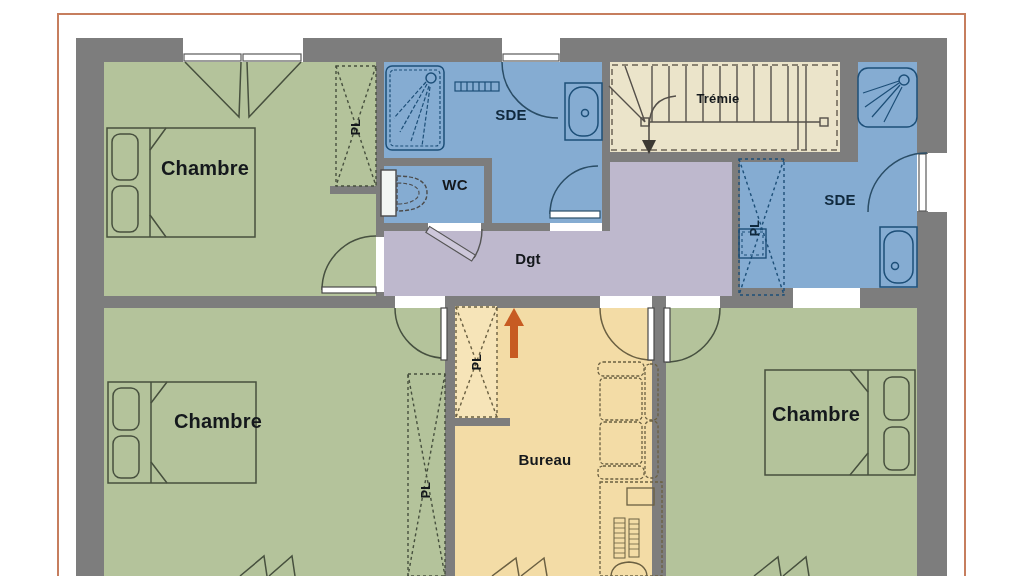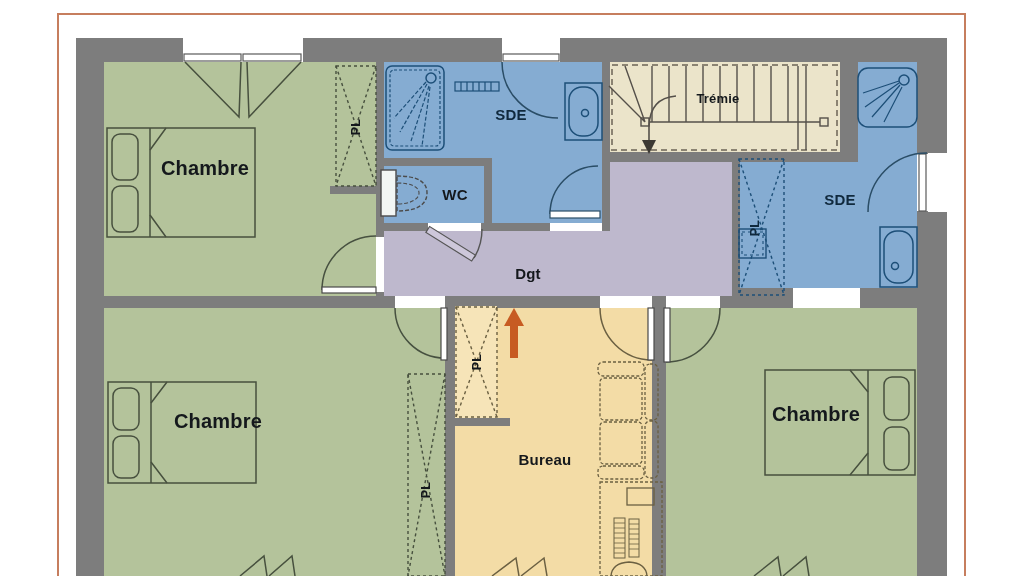--- a/index.html
+++ b/index.html
@@ -238,22 +238,22 @@
       <polygon points="514,308 504,326 524,326" fill="#c75b22"></polygon>
       <rect x="510" y="326" width="8" height="32" fill="#c75b22"></rect>
     </g>
   </svg>
 
   <div class="lbl mid" style="left:205px;top:168px;">Chambre</div>
   <div class="lbl mid" style="left:218px;top:421px;">Chambre</div>
   <div class="lbl mid" style="left:816px;top:414px;">Chambre</div>
   <div class="lbl big navy" style="left:511px;top:114px;">SDE</div>
   <div class="lbl big navy" style="left:840px;top:199px;">SDE</div>
-  <div class="lbl big" style="left:455px;top:194px;text-align:center;">WC</div>
-  <div class="lbl big" style="left:528px;top:273px;">Dgt</div>
+  <div class="lbl big" style="left:455px;top:184px;text-align:center;">WC</div>
+  <div class="lbl big" style="left:528px;top:258px;">Dgt</div>
   <div class="lbl sml" style="left:718px;top:98px;">Trémie</div>
   <div class="lbl big" style="left:545px;top:459px;">Bureau</div>
   <div class="lbl pl" style="left:356px;top:127px;">PL</div>
   <div class="lbl pl navy" style="left:755px;top:228px;">PL</div>
   <div class="lbl pl" style="left:477px;top:362px;">PL</div>
   <div class="lbl pl" style="left:426px;top:490px;">PL</div>
 
 </div>
 
 </body></html>

